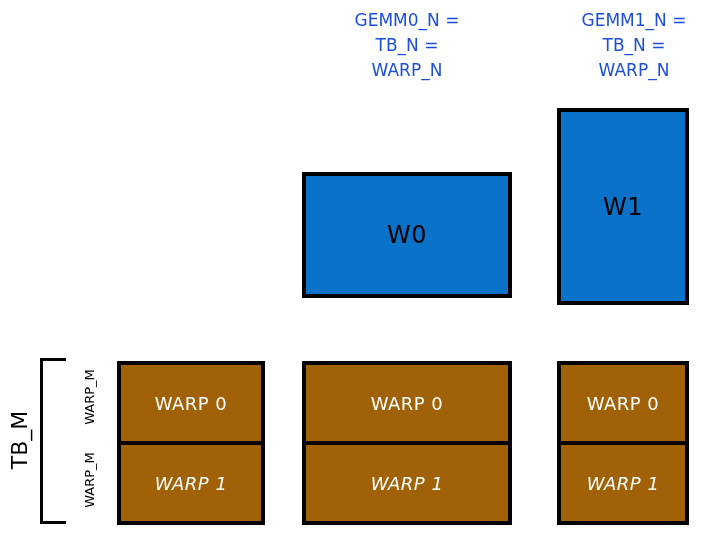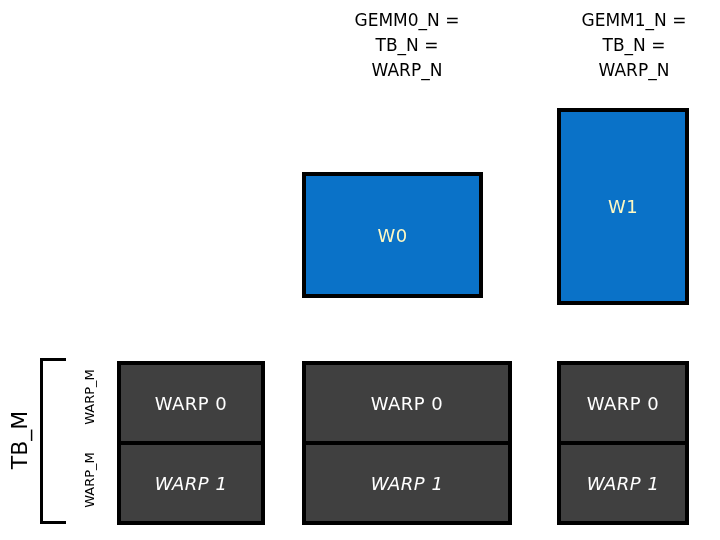--- a/index.html
+++ b/index.html
@@ -17,56 +17,56 @@
     background: #ffffff;
     overflow: hidden;
   }
 
   
   .col-header {
     position: absolute;
     text-align: center;
     font-size: 17px;
     line-height: 25px;
-    color: #000000;
+    color: #1d4ed8;
     white-space: pre-line;
     font-family: "DejaVu Sans", "Liberation Sans", sans-serif;
   }
   #hdr-gemm0 { left: 302px; top: 8px;  width: 210px; }
   #hdr-gemm1 { left: 564px; top: 8px;  width: 140px; }
 
   
   .blue-box {
     position: absolute;
     background: #0A72C8;
     border: 4px solid #000000;
     box-sizing: border-box;
     display: flex;
     align-items: center;
     justify-content: center;
   }
   .blue-box .box-label {
-    color: #fef9c3;
-    font-size: 18px;
+    color: #000000;
+    font-size: 24px;
     letter-spacing: 0.5px;
   }
-  #blue-w0 { left: 302px; top: 172px; width: 181px; height: 126px; text-align: center; }
+  #blue-w0 { left: 302px; top: 172px; width: 210px; height: 126px; text-align: center; }
   #blue-w1 { left: 557px; top: 108px; width: 132px; height: 197px; }
 
   
   .green-stack {
     position: absolute;
     border: 4px solid #000000;
     box-sizing: border-box;
     background: #000000;
     display: flex;
     flex-direction: column;
   }
   .green-cell {
-    background: #404040;
+    background: #a16207;
     flex: 1 1 0;
     display: flex;
     align-items: center;
     justify-content: center;
   }
   .green-cell + .green-cell {
     border-top: 4px solid #000000;
     font-style: italic;
   }
   .green-cell .box-label {

